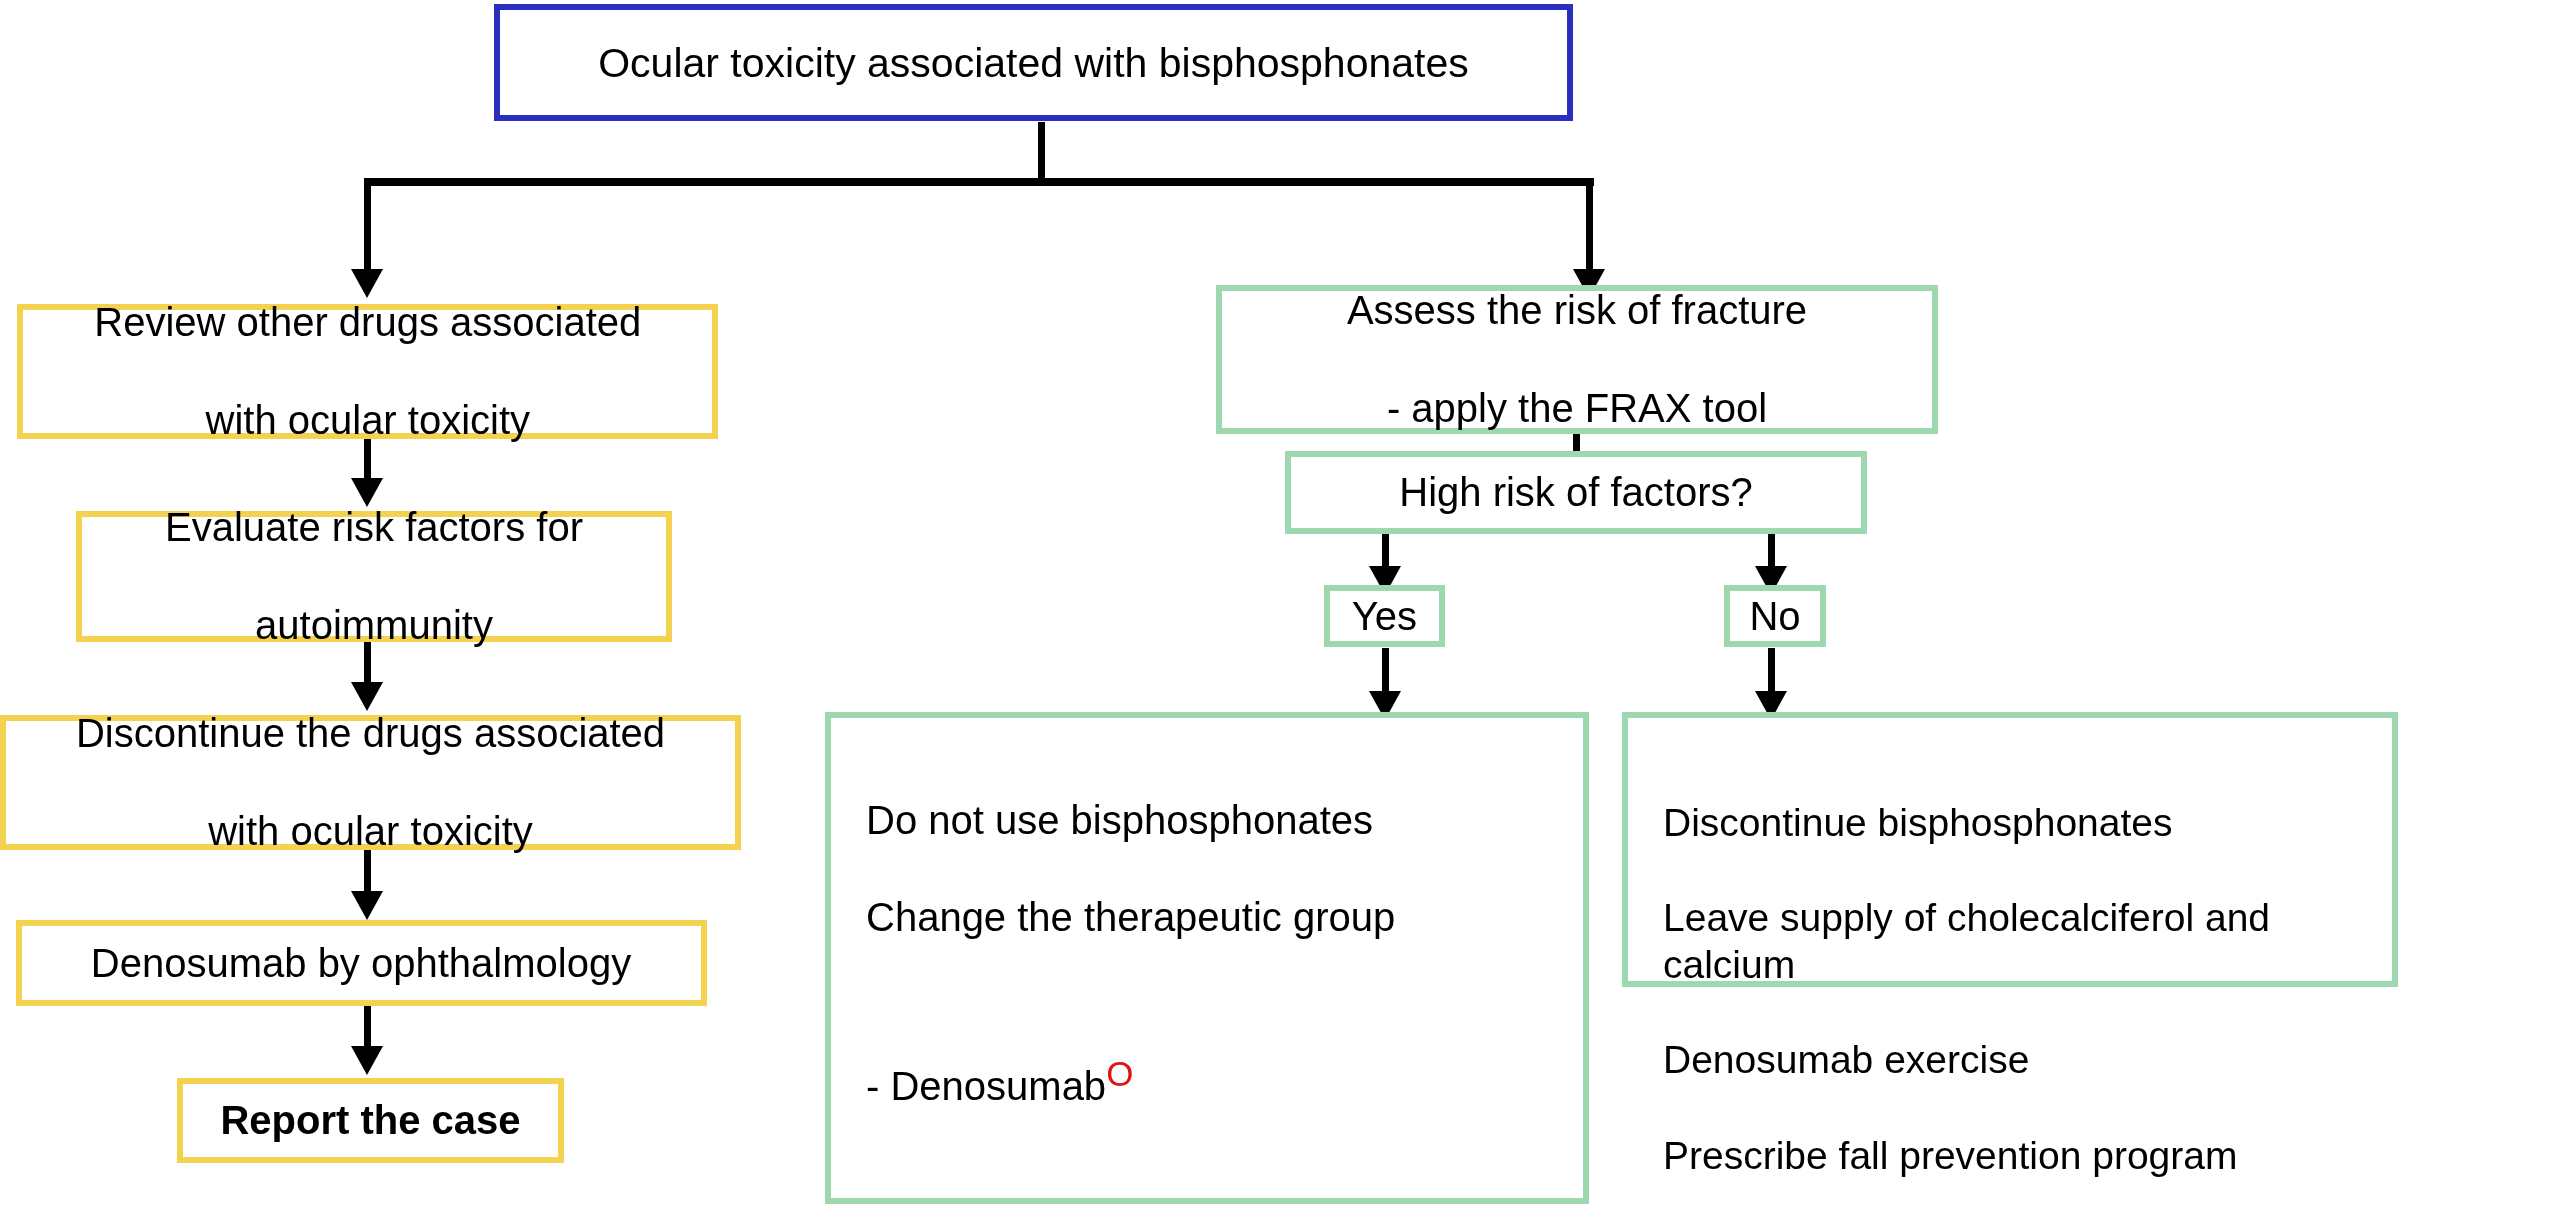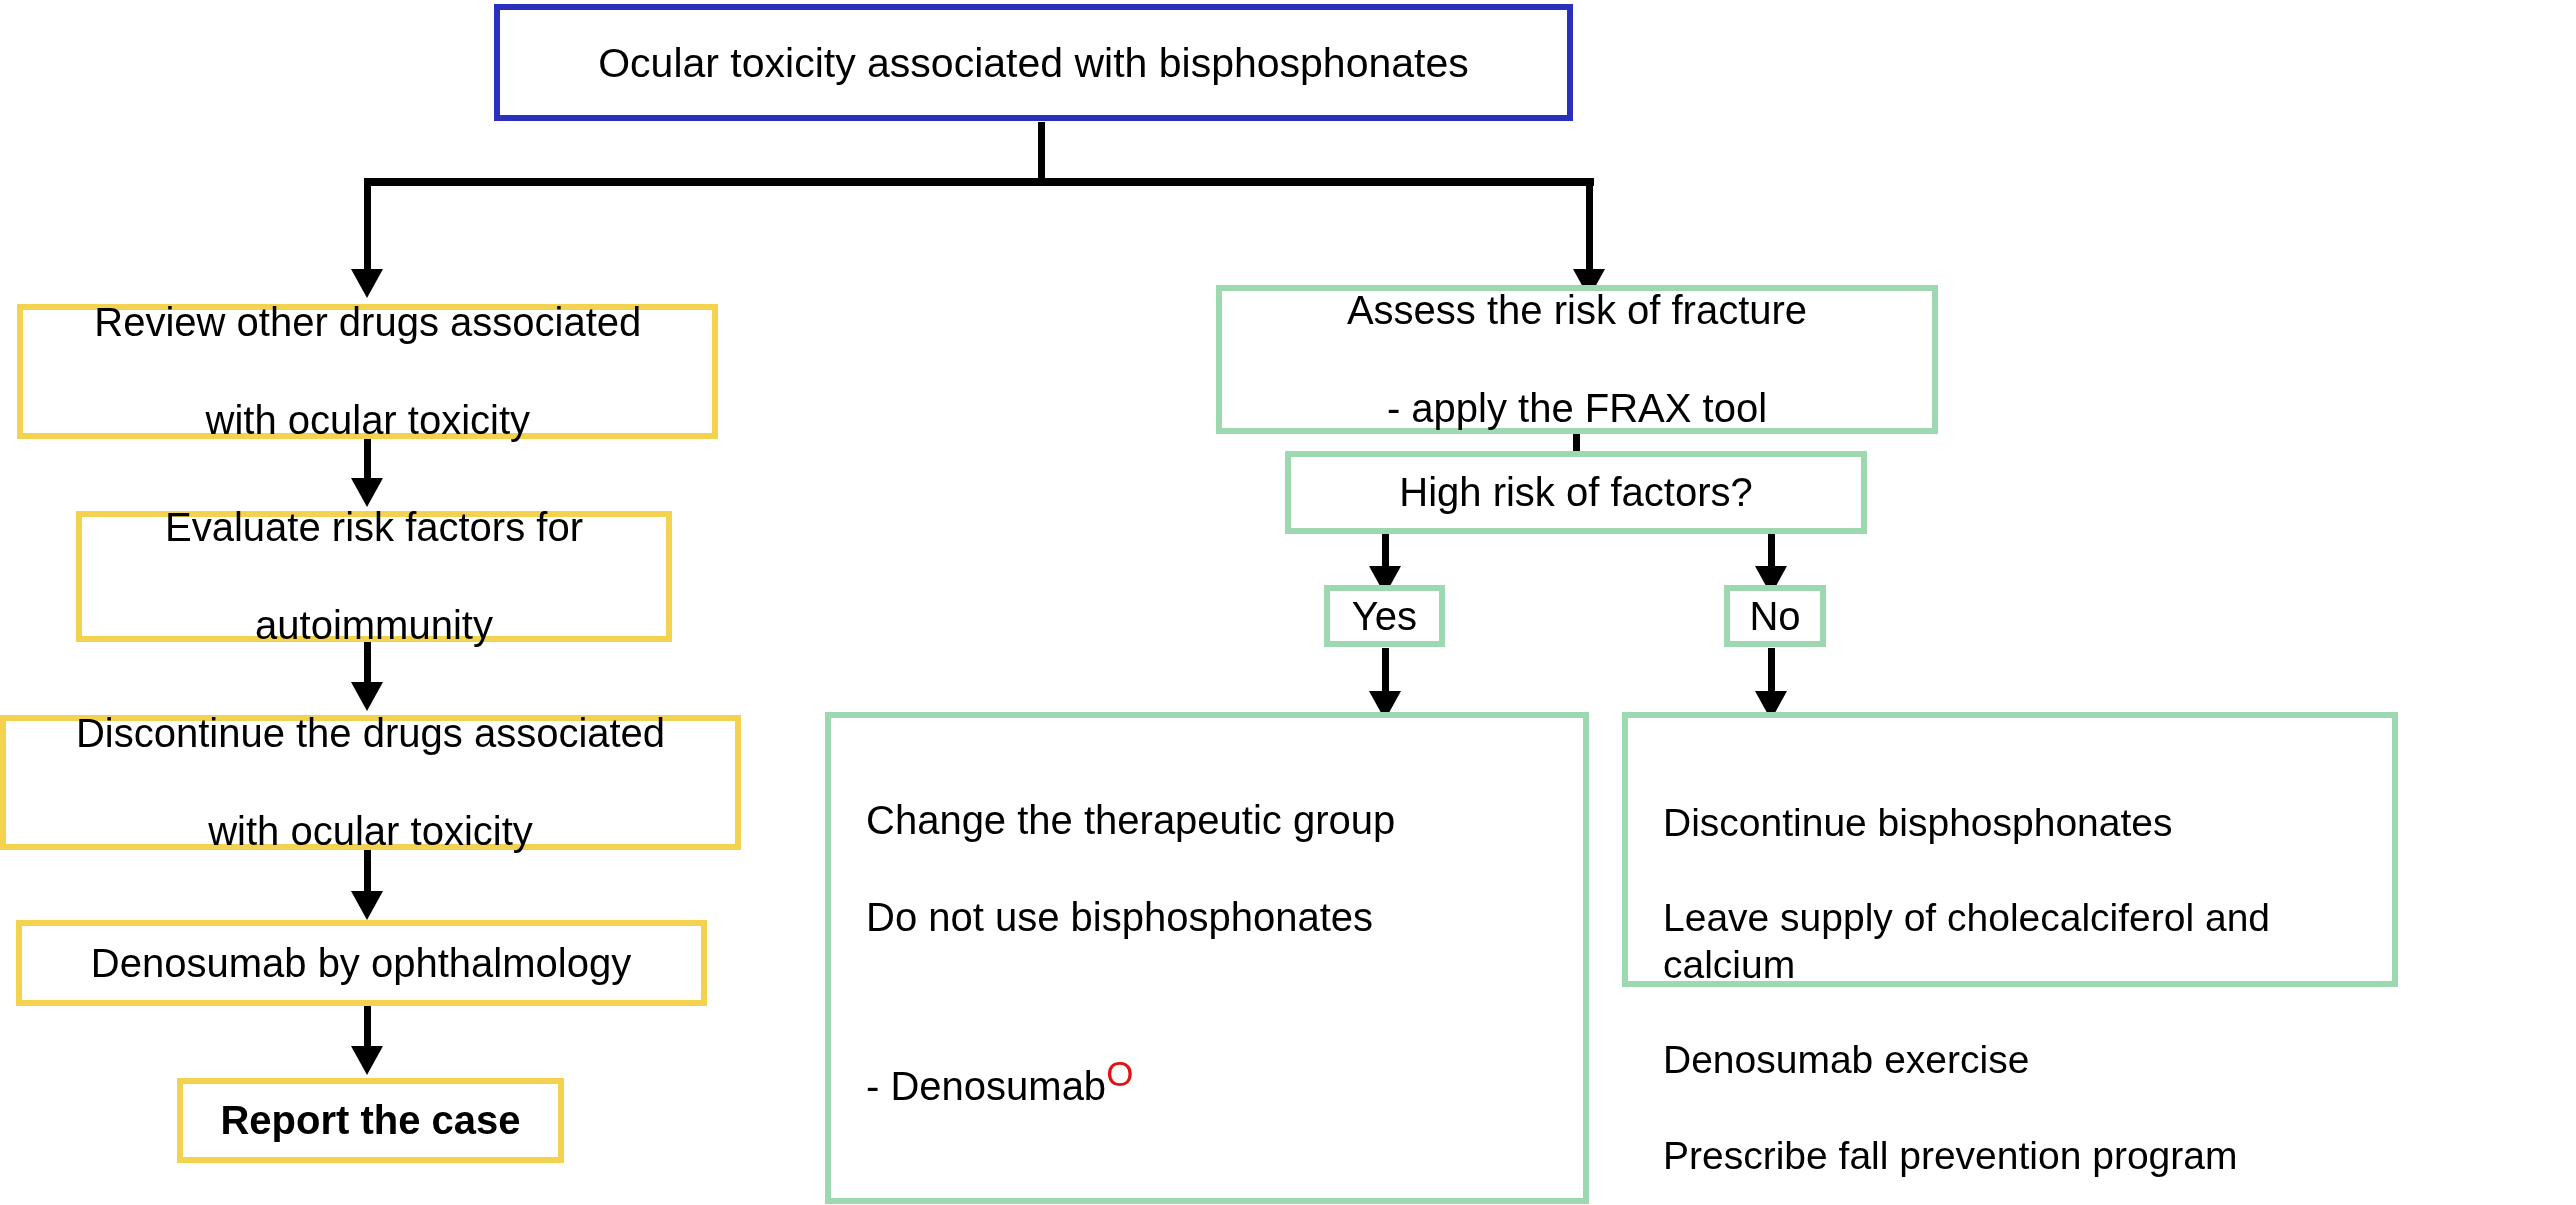--- a/index.html
+++ b/index.html
@@ -114,22 +114,22 @@
   </div>
 
   <div class="edge" style="left:1382px;top:648px;width:7px;height:50px;"></div>
   <div class="arrowhead" style="left:1369px;top:691px;"></div>
 
   <div class="edge" style="left:1768px;top:648px;width:7px;height:50px;"></div>
   <div class="arrowhead" style="left:1755px;top:691px;"></div>
 
   <div class="node c-green left pad-l fs46" style="left:825px;top:712px;width:764px;height:492px;align-items:flex-start;padding-top:29px;">
     <span class="txt lines">
+      <span>Do not use bisphosphonates</span>
       <span>Change the therapeutic group</span>
-      <span>Do not use bisphosphonates</span>
       <span class="drug-list">
         <span><em style="font-style:normal">- Denosumab</em><sup class="supo">O</sup></span>
         
         
         
       </span>
     </span>
   </div>
 
   <div class="node c-green left pad-l fs45" style="left:1622px;top:712px;width:776px;height:275px;align-items:flex-start;padding-top:33px;">

